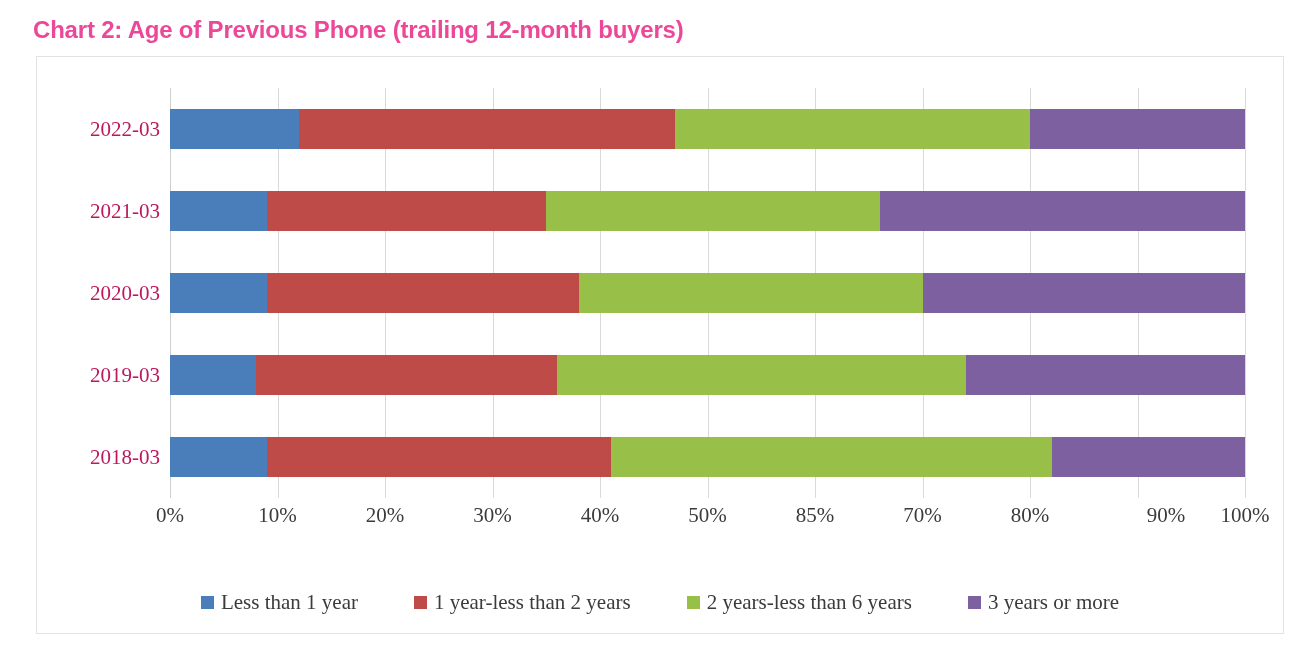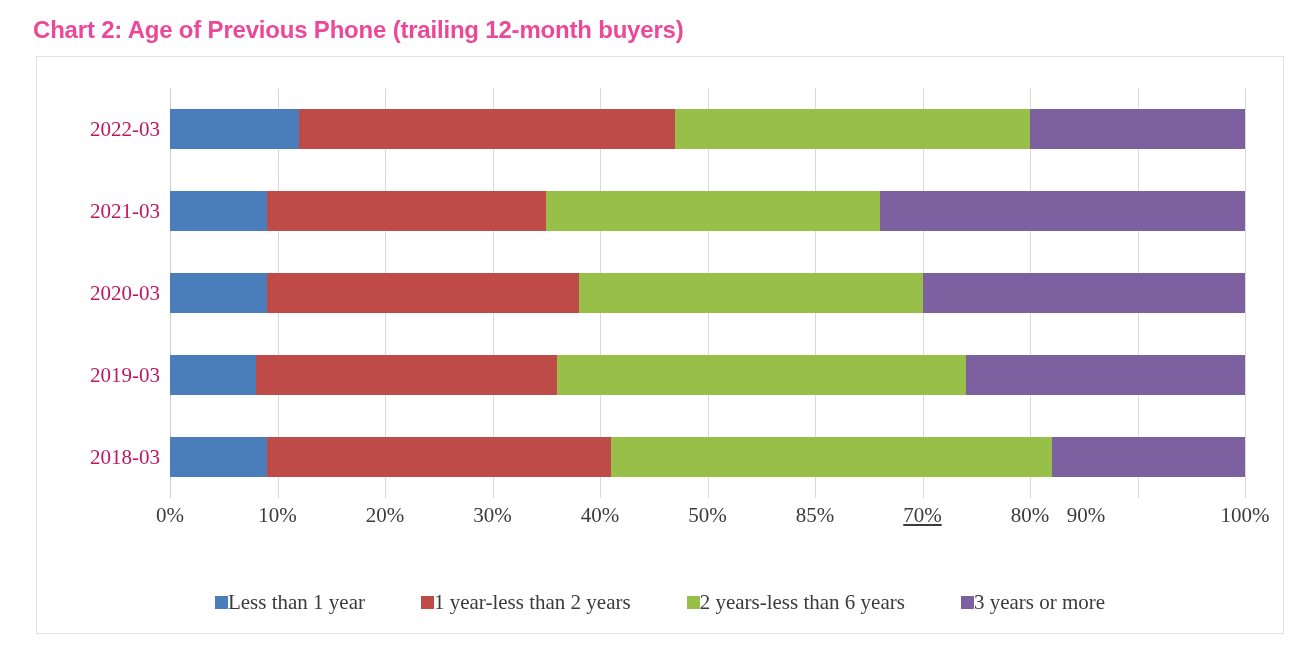--- a/index.html
+++ b/index.html
@@ -129,21 +129,21 @@
     width: 1248px;
     height: 36px;
     display: flex;
     justify-content: center;
     align-items: center;
     gap: 56px;
   }
   .legend-item {
     display: flex;
     align-items: center;
-    gap: 0;
+    gap: 7px;
     white-space: nowrap;
   }
   .legend-swatch {
     width: 13px;
     height: 13px;
     flex: 0 0 auto;
   }
   .legend-text {
     font-size: 21px;
     color: #3b3b3b;
@@ -215,23 +215,23 @@
     </div>
 
   <div id="x-axis">
       <div class="tick-label" style="left: 0px;">0%</div>
       <div class="tick-label" style="left: 107.5px;">10%</div>
       <div class="tick-label" style="left: 215px;">20%</div>
       <div class="tick-label" style="left: 322.5px;">30%</div>
       <div class="tick-label" style="left: 430px;">40%</div>
       <div class="tick-label" style="left: 537.5px;">50%</div>
       <div class="tick-label" style="left: 645px;">85%</div>
-      <div class="tick-label" style="left: 752.5px; text-decoration: underline;">70%</div>
+      <div class="tick-label" style="left: 752.5px;">70%</div>
       <div class="tick-label" style="left: 860px;">80%</div>
-      <div class="tick-label" style="left: 916px;">90%</div>
+      <div class="tick-label" style="left: 996px;">90%</div>
       <div class="tick-label" style="left: 1075px;">100%</div>
     </div>
 
   <div id="legend">
       <div class="legend-item">
         <span class="legend-swatch" style="background: rgb(74, 126, 187);"></span>
         <span class="legend-text">Less than 1 year</span>
       </div>
       <div class="legend-item">
         <span class="legend-swatch" style="background: rgb(191, 75, 72);"></span>

